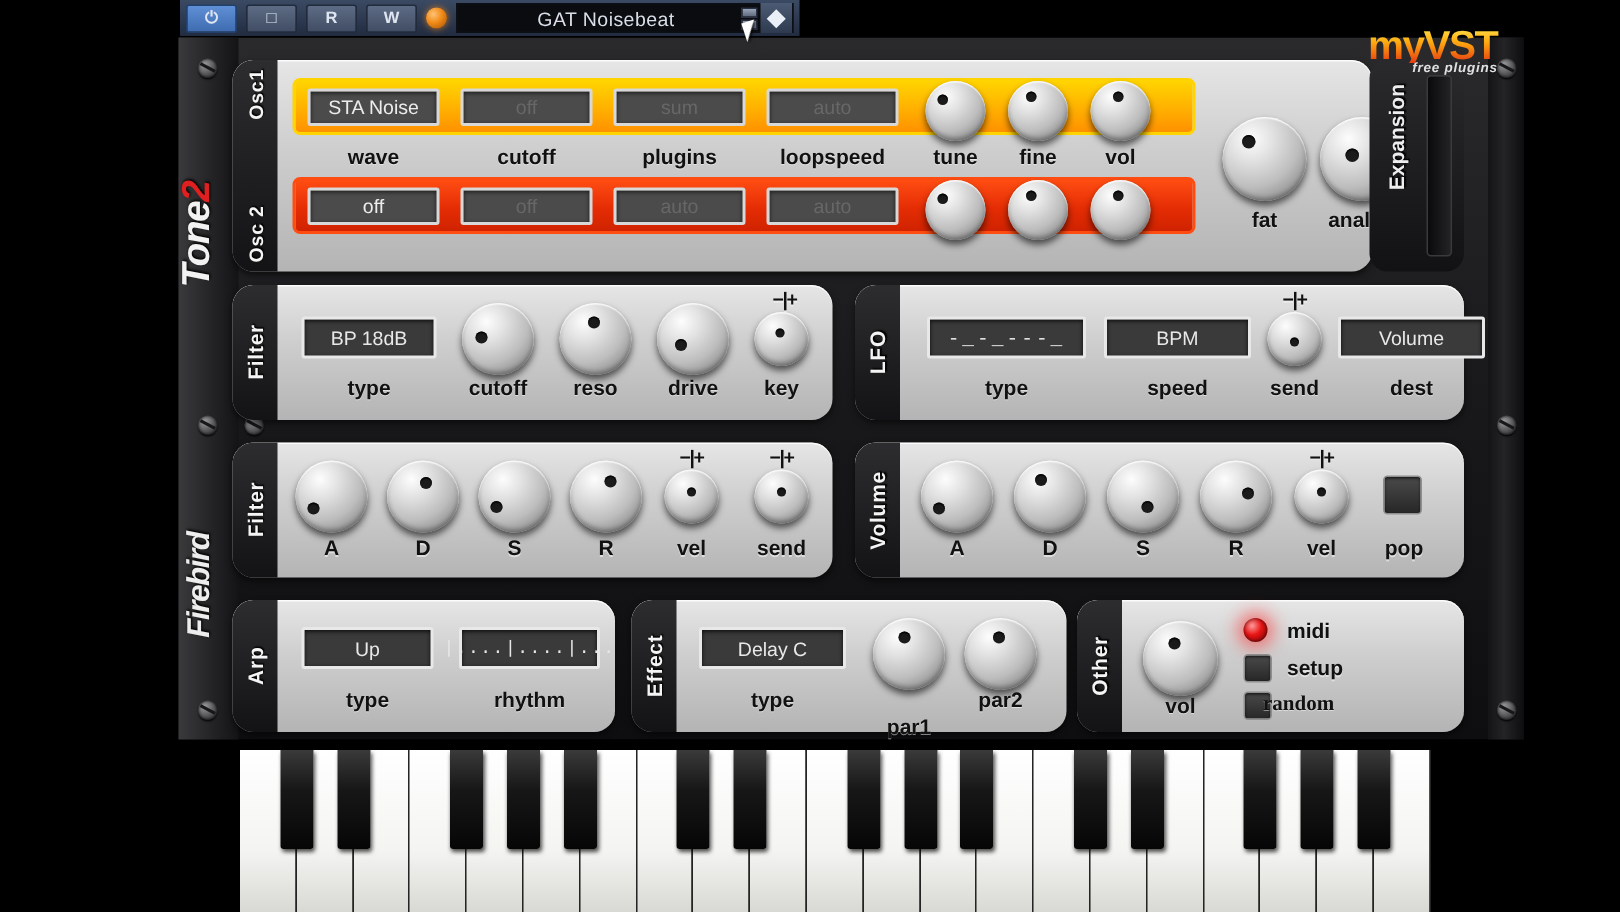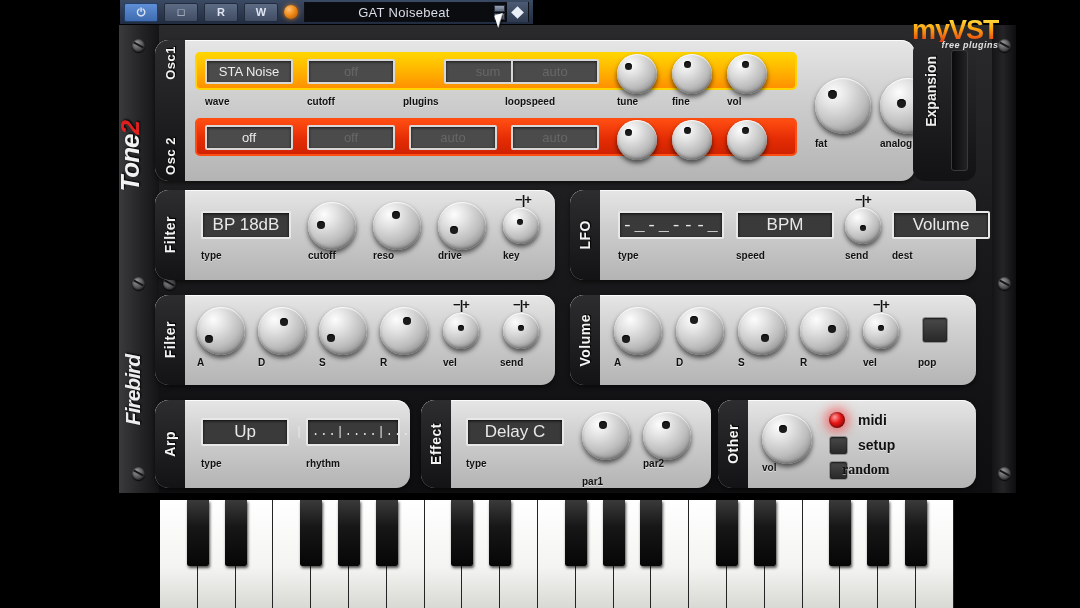--- a/index.html
+++ b/index.html
@@ -76,22 +76,22 @@
     background:linear-gradient(180deg,#2d2d2f,#131315);
     display:flex;align-items:center;justify-content:center;}
   .tab span{writing-mode:vertical-rl;transform:rotate(180deg);
     color:#f4f4f4;font-size:14px;font-weight:bold;letter-spacing:.5px;
     text-shadow:1px 1px 1px #000;}
 
   
   .lcd{position:absolute;background:#3a3a3a;
     border:2px solid #e8e8e8;border-radius:2px;box-sizing:border-box;
     display:flex;align-items:center;justify-content:center;
-    color:#e8e8e8;font-size:17px;box-shadow:inset 0 1px 3px rgba(0,0,0,.8);}
-  .lbl{position:absolute;color:#111;font-size:10px;font-weight:bold;
+    color:#e8e8e8;font-size:13px;box-shadow:inset 0 1px 3px rgba(0,0,0,.8);}
+  .lbl{position:absolute;color:#111;font-size:14px;font-weight:bold;text-align:center;
     text-shadow:0 1px 0 rgba(255,255,255,.5);}
 
   
   .knob{position:absolute;border-radius:50%;
     background:
       radial-gradient(circle at 34% 26%,#fdfdfd 0%,#e2e2e2 26%,#bdbdbd 58%,#8e8e8e 82%,#6d6d6d 100%);
     box-shadow:0 3px 5px rgba(0,0,0,.62),inset 0 1px 1px rgba(255,255,255,.9),
                inset 0 -2px 3px rgba(0,0,0,.28);}
   .knob i{position:absolute;border-radius:50%;background:#1b1b1b;
     box-shadow:inset 0 1px 1px rgba(0,0,0,.9);}
@@ -185,21 +185,21 @@
 
   <div class="mod" style="left:155px;top:40px;width:760px;height:141px;">
     <div class="tab">
       <span style="position:absolute;top:6px;font-size:13px;">Osc1</span>
       <span style="position:absolute;bottom:6px;font-size:13px;">Osc 2</span>
     </div>
 
     <div class="oscrow r1" style="left:40px;top:12px;width:602px;height:38px;"></div>
     <div class="obox" style="left:50px;top:19px;width:88px;height:25px;">STA Noise</div>
     <div class="obox dim" style="left:152px;top:19px;width:88px;height:25px;">off</div>
-    <div class="obox dim" style="left:254px;top:19px;width:88px;height:25px;margin-left:35px;">sum</div>
+    <div class="obox dim" style="left:254px;top:19px;width:88px;height:25px;">sum</div>
     <div class="obox dim" style="left:356px;top:19px;width:88px;height:25px;">auto</div>
     <div class="knob" style="left:462px;top:14px;width:40px;height:40px;">
         <i style="left:8px;top:9px;width:7px;height:7px;"></i>
       </div>
     <div class="knob" style="left:517px;top:14px;width:40px;height:40px;">
         <i style="left:12px;top:7px;width:7px;height:7px;"></i>
       </div>
     <div class="knob" style="left:572px;top:14px;width:40px;height:40px;">
         <i style="left:15px;top:7px;width:7px;height:7px;"></i>
       </div>

